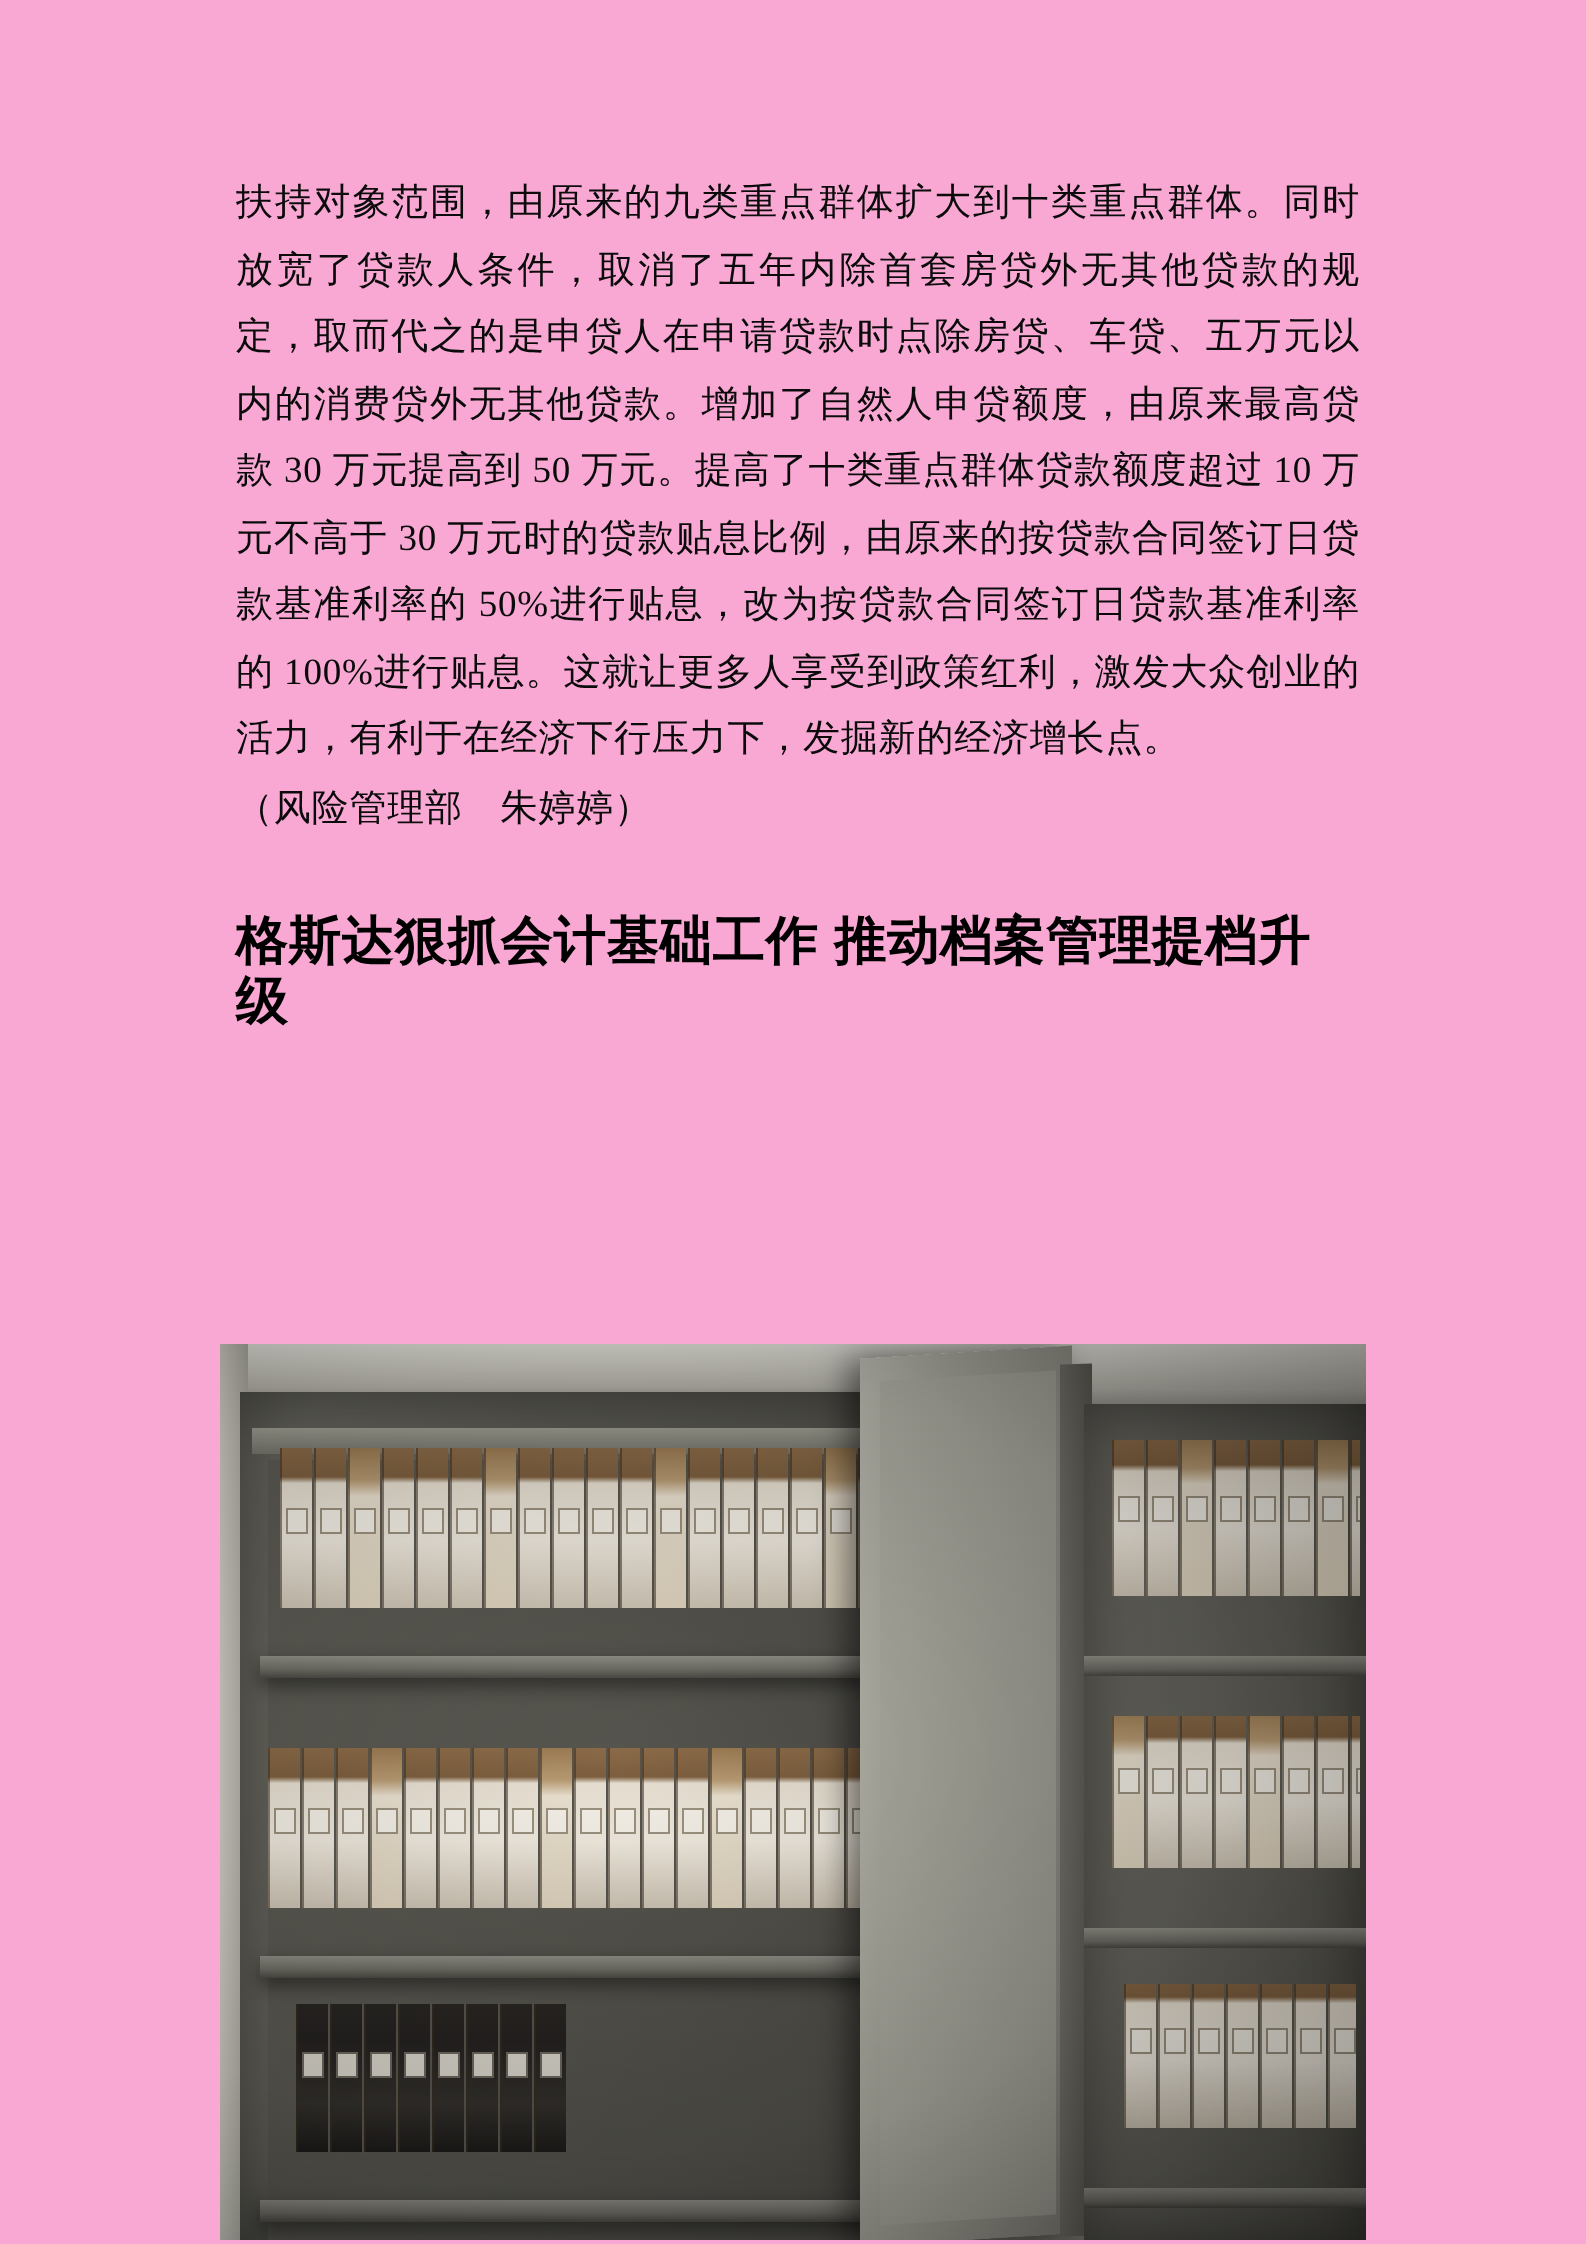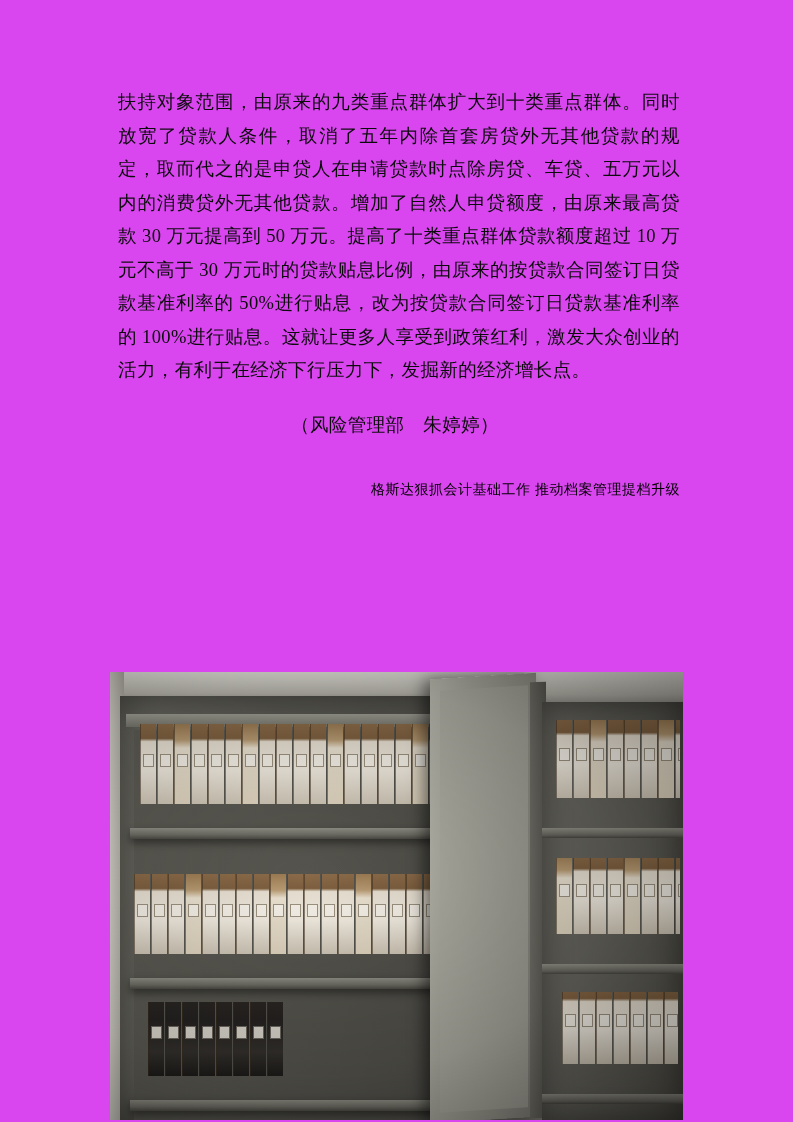--- a/index.html
+++ b/index.html
@@ -13,21 +13,21 @@
     position: relative;
     font-family: "Liberation Serif", serif;
     color: #000000;
     overflow: hidden;
   }
   .page {
     position: absolute;
     left: 0; top: 0;
     width: 793px;
     height: 1122px;
-    background: #d946ef;
+    background: #f9a8d4;
   }
   .content {
     position: absolute;
     left: 118px;
     top: 86px;
     width: 562px;
   }
   .body-para {
     font-family: "Liberation Serif", serif;
     font-size: 18.5px;
@@ -35,35 +35,35 @@
     text-align: justify;
     text-align-last: left;
     letter-spacing: 0.4px;
     margin: 0;
     color: #0b0b0b;
   }
   .body-para.first {
     text-indent: 0;
   }
   .signature {
-    font-family: Liberation Sans, sans-serif;
+    font-family: Liberation Serif, serif;
     font-size: 18.5px;
     line-height: 33.5px;
-    text-align: center;
+    text-align: left;
     letter-spacing: 0.4px;
-    margin: 20px 0 0 0;
+    margin: 1px 0 0 0;
     padding-right: 8px;
     color: #0b0b0b;
   }
   .heading {
     font-family: "Liberation Sans", sans-serif;
-    font-weight: normal;
-    font-size: 14px;
+    font-weight: bold;
+    font-size: 26px;
     line-height: 30px;
-    text-align: right;
+    text-align: left;
     letter-spacing: 0.5px;
     margin: 33px 0 0 0;
     color: #000000;
   }
   .body-para.indent {
     text-indent: 40px;
     margin-top: 30px;
   }
   .photo-wrap {
     position: absolute;

